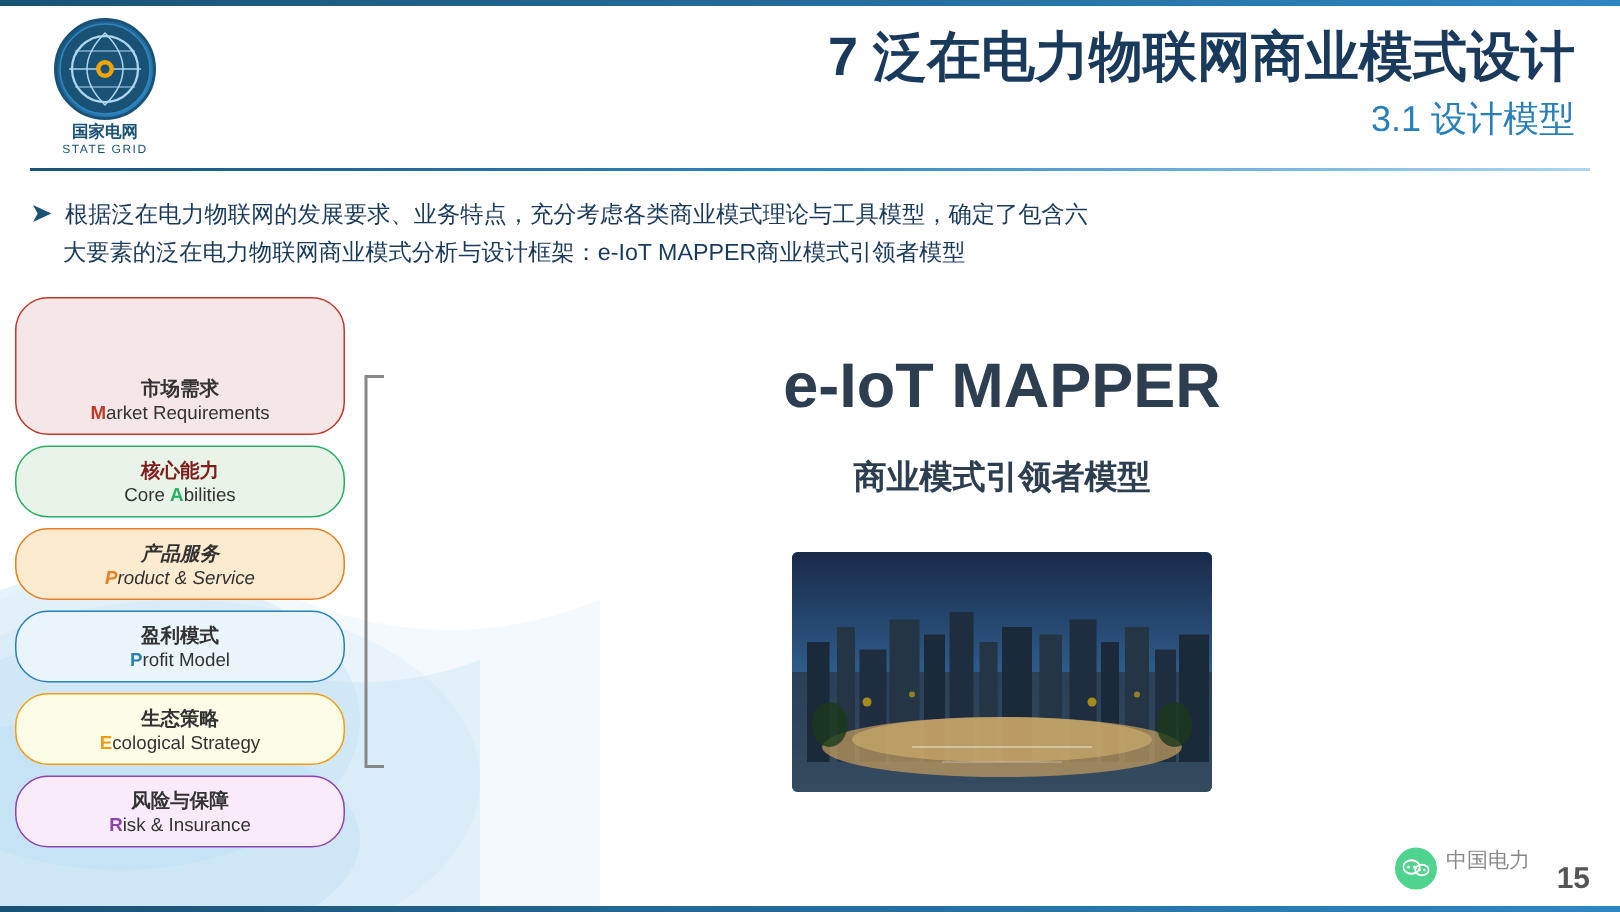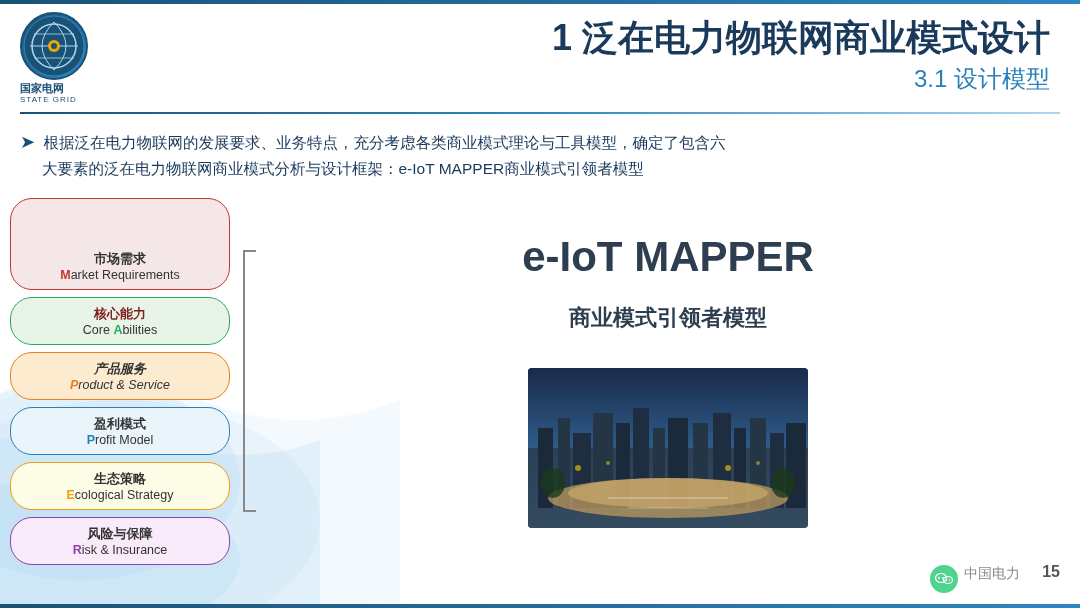--- a/index.html
+++ b/index.html
@@ -23,21 +23,21 @@
     .header {
       display: flex;
       align-items: flex-start;
       padding: 12px 30px 0 20px;
     }
 
     .logo-area {
       width: 100px;
       display: flex;
       flex-direction: column;
-      align-items: flex-start;
+      align-items: center;
       flex-shrink: 0;
     }
 
     .logo-circle {
       width: 68px;
       height: 68px;
       border-radius: 50%;
       background: linear-gradient(135deg, #1a5276, #2e86c1);
       display: flex;
       align-items: center;
@@ -145,23 +145,23 @@
       height: 160px;
       border-radius: 4px;
       background: linear-gradient(135deg, #1a2a3a 0%, #2c4a6e 30%, #4a7a9b 60%, #85a5c0 80%, #c8d8e8 100%);
       position: relative;
       overflow: hidden;
     }
 
     
     .page-number {
       position: absolute;
-      bottom: 27px;
+      bottom: 10px;
       right: 20px;
-      font-size: 16px;
+      font-size: 20px;
       color: #555;
       font-weight: bold;
     }
 
     
     .wechat-watermark {
       position: absolute;
       bottom: 15px;
       right: 60px;
       display: flex;
@@ -255,21 +255,21 @@
 
           <circle cx="32" cy="32" r="6" fill="#f0a500"></circle>
           <circle cx="32" cy="32" r="3" fill="#1a5276"></circle>
         </svg>
       </div>
       <div class="logo-text-cn">国家电网</div>
       <div class="logo-text-en">STATE GRID</div>
     </div>
 
     <div class="title-area">
-      <div class="main-title">1  泛在电力物联网商业模式设计</div>
+      <div class="main-title">7  泛在电力物联网商业模式设计</div>
       <div class="sub-title">3.1  设计模型</div>
     </div>
   </div>
 
   <div class="separator"></div>
 
   <div class="bullet-text">
     <span class="arrow">➤</span>
     <span>根据泛在电力物联网的发展要求、业务特点，充分考虑各类商业模式理论与工具模型，确定了包含六</span><br>
     <span style="padding-left: 22px;">大要素的泛在电力物联网商业模式分析与设计框架：e-IoT MAPPER商业模式引领者模型</span>

